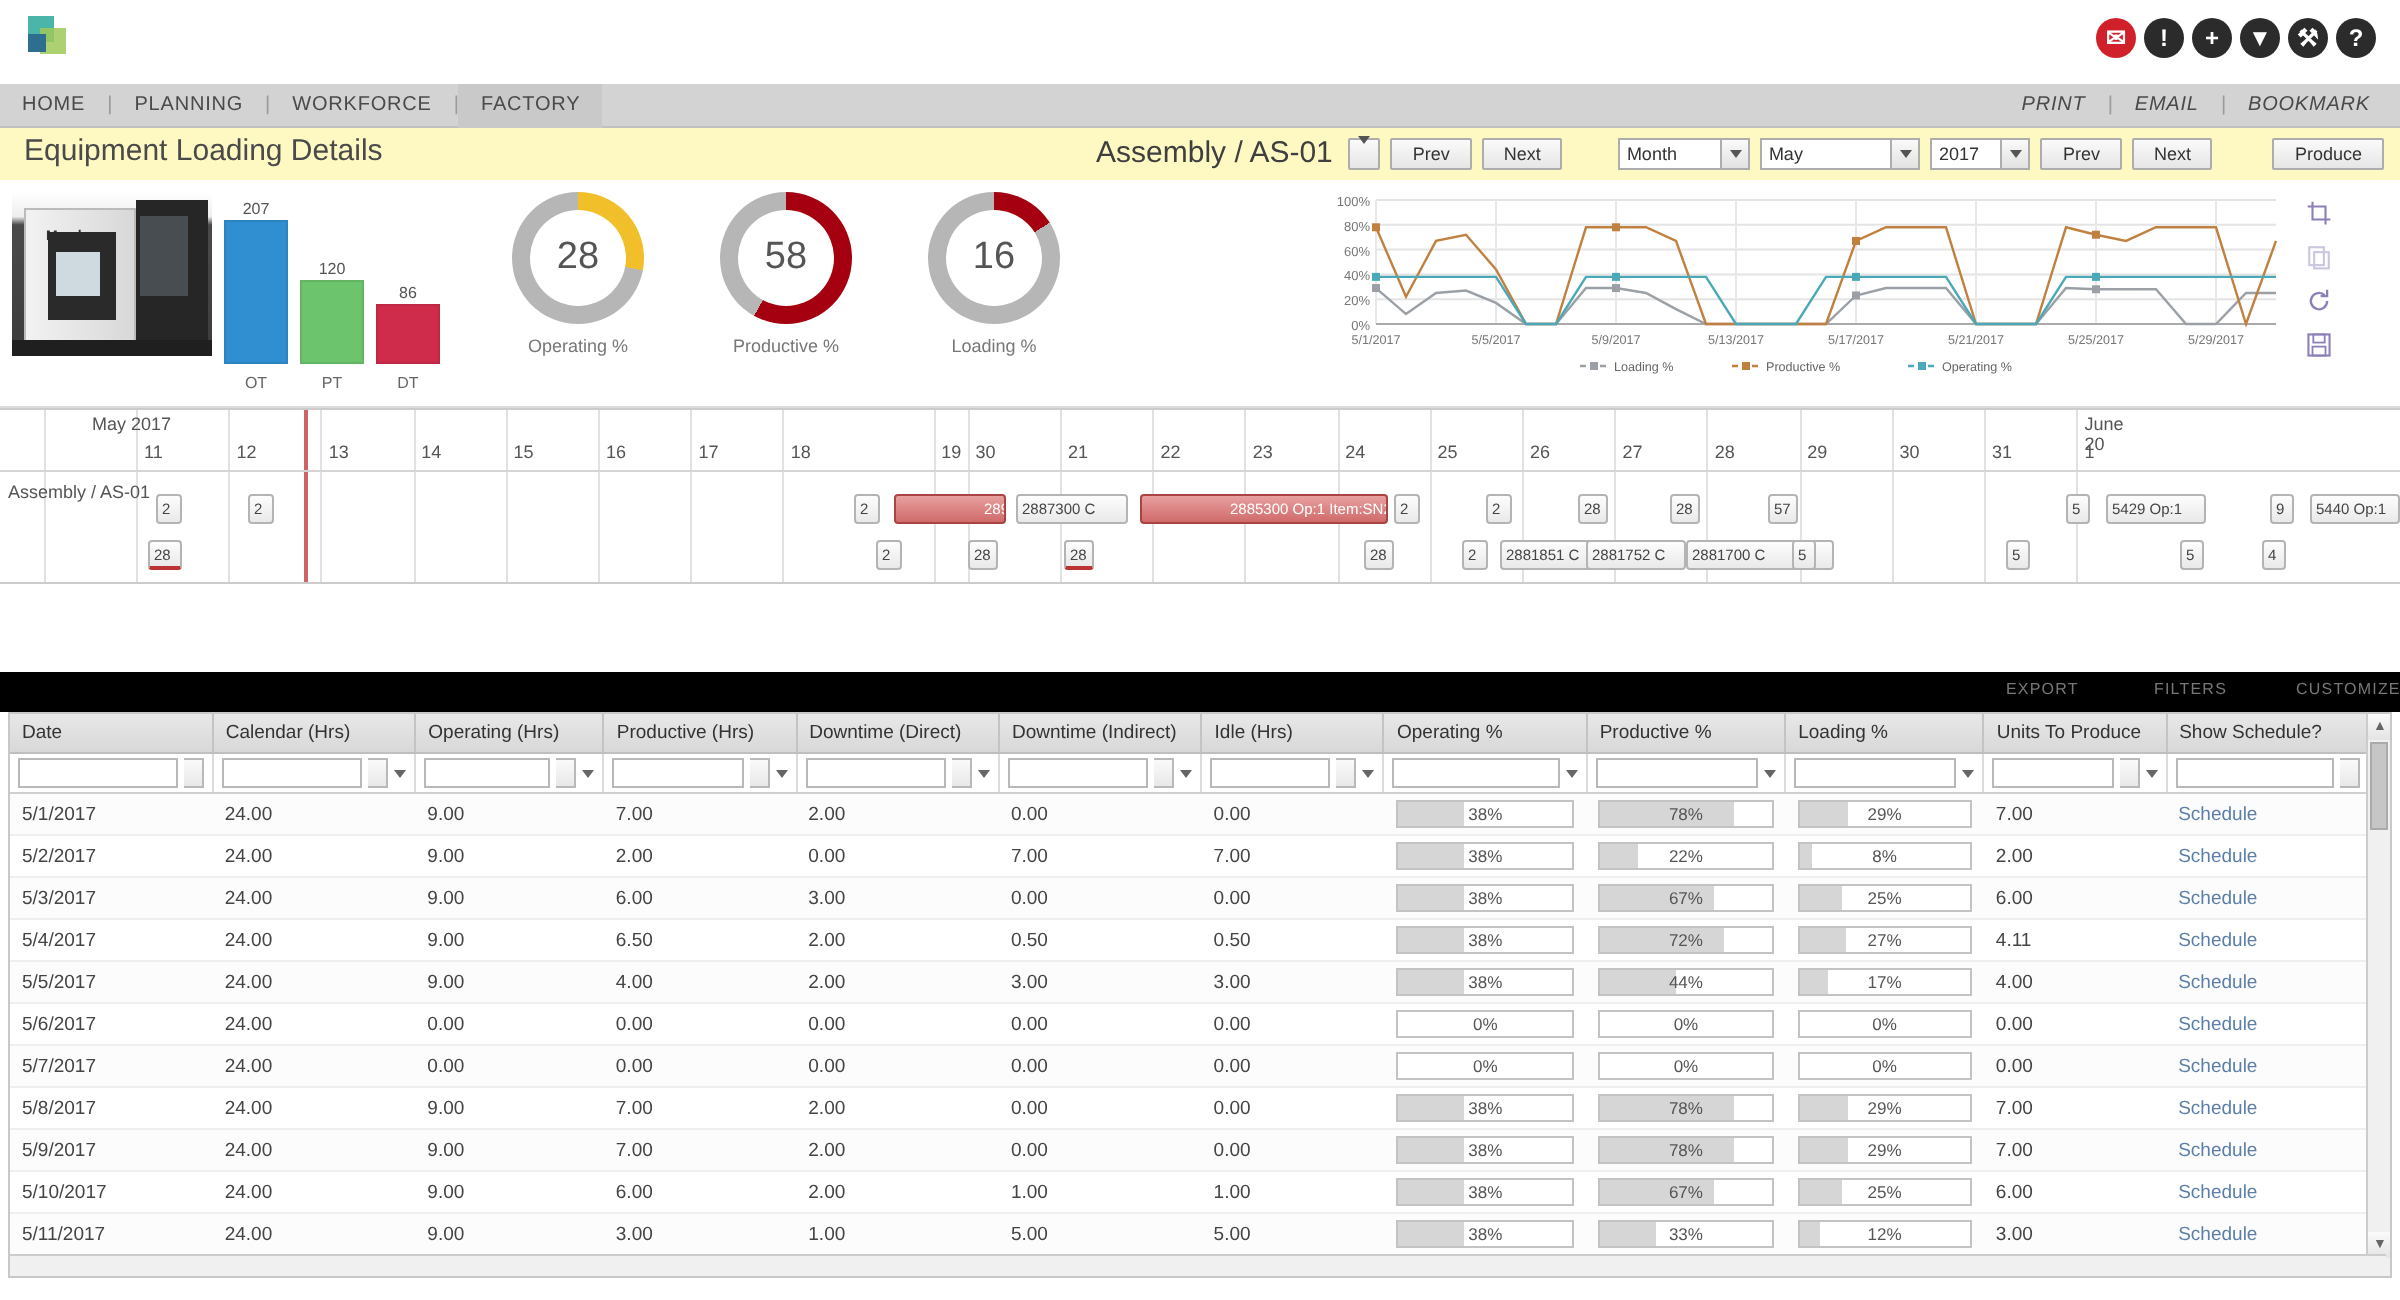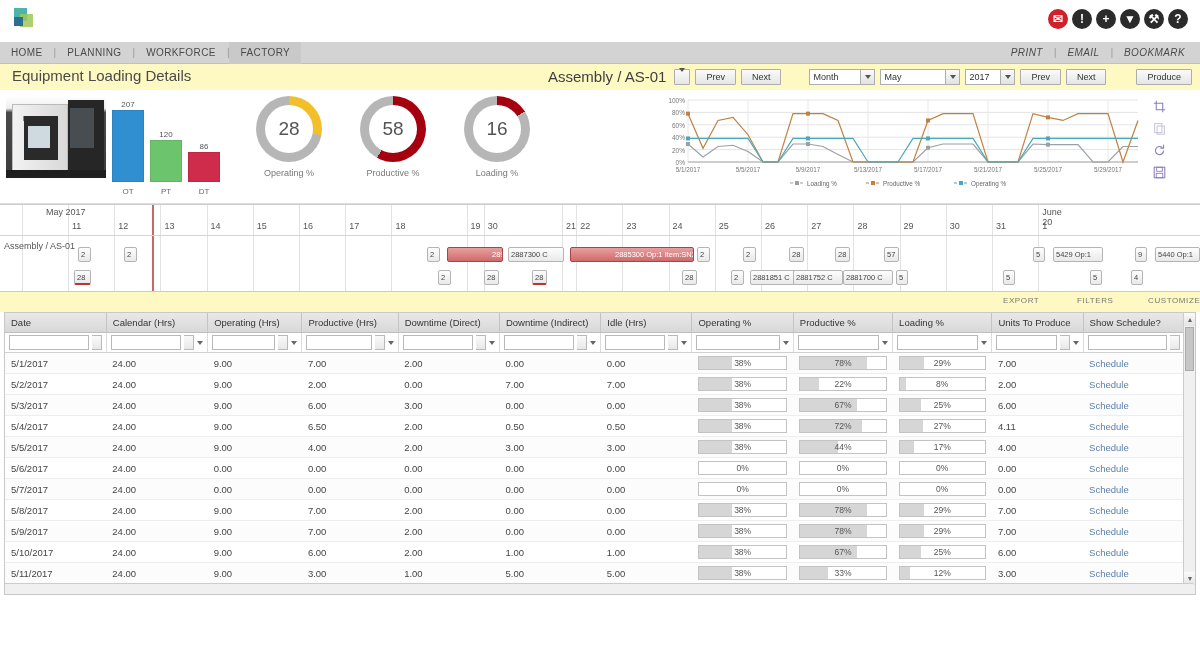--- a/index.html
+++ b/index.html
@@ -81,21 +81,21 @@
   .g-daynum { position:absolute; top:16px; left:3px; font-size:9px; color:#555; }
   .g-hdrline { position:absolute; left:0; top:30px; width:1200px; border-top:1px solid #d5d5d5; }
   .g-month { position:absolute; left:46px; top:2px; font-size:9px; color:#555; }
   .g-today { position:absolute; top:0; height:88px; border-left:2px solid #c66; }
   .task { position:absolute; height:15px; border:1px solid #b4b4b4; border-radius:2px;
           background:linear-gradient(#fdfdfd,#e9e9e9); font-size:7.5px; color:#444;
           line-height:13px; padding:0 2px; overflow:hidden; white-space:nowrap; }
   .task.red2 { background:linear-gradient(#e8a0a0,#d06a6a); border-color:#a44; color:#fff;padding-left:44px; }
   .task.redline { border-bottom:2px solid #b33; }
   
-  .tlinks { height:20px; position:relative; background:#fef9c3; }
+  .tlinks { height:20px; position:relative; background:#000000;margin-top:44px; }
   .tlink { position:absolute; top:4px; font-size:8px; color:#777; letter-spacing:.6px; }
   
   .gridwrap { position:relative; border:1px solid #c8c8c8; margin:0 4px; height:283px; overflow:hidden; background:#fff;}
   table { border-collapse:collapse; width:1180px; table-layout:fixed; }
   th { background:linear-gradient(#e8e8e8,#d8d8d8); border-right:1px solid #c4c4c4;
        border-bottom:1px solid #bfbfbf; font-size:9.5px; font-weight:normal; color:#333;
        text-align:left; padding:4px 6px; height:19px; }
   .filterrow td { border-right:1px solid #dcdcdc; border-bottom:1px solid #d0d0d0;
                   padding:2px 4px; background:#fff; }
   .fwrap { display:flex; align-items:center; gap:3px; }
@@ -348,21 +348,21 @@
       </div>
       <div class="g-col" style="left: 391.4px;">
         <div class="g-daynum">18</div>
       </div>
       <div class="g-col" style="left: 437.6px; margin-left: 29px;">
         <div class="g-daynum">19</div>
       </div>
       <div class="g-col" style="left: 483.8px;">
         <div class="g-daynum">30</div>
       </div>
-      <div class="g-col" style="left: 530px; margin-left: 32px;">
+      <div class="g-col" style="left: 530px;">
         <div class="g-daynum">21</div>
       </div>
       <div class="g-col" style="left: 576.2px;">
         <div class="g-daynum">22</div>
       </div>
       <div class="g-col" style="left: 622.4px;">
         <div class="g-daynum">23</div>
       </div>
       <div class="g-col" style="left: 668.6px;">
         <div class="g-daynum">24</div>
@@ -414,21 +414,21 @@
       <div class="task" style="left: 1135px; width: 12px; top: 42px;">9</div>
       <div class="task" style="left: 1155px; width: 45px; top: 42px;">5440 Op:1</div>
       <div class="task redline" style="left: 74px; width: 17px; top: 65px;">28</div>
       <div class="task" style="left: 438px; width: 13px; top: 65px;">2</div>
       <div class="task" style="left: 484px; width: 15px; top: 65px;">28</div>
       <div class="task redline" style="left: 532px; width: 15px; top: 65px;">28</div>
       <div class="task" style="left: 682px; width: 15px; top: 65px;">28</div>
       <div class="task" style="left: 731px; width: 13px; top: 65px;">2</div>
       <div class="task" style="left: 750px; width: 56px; top: 65px;">2881851 C</div>
       <div class="task" style="left: 793px; width: 50px; top: 65px;">2881752 C</div>
-      <div class="task" style="left: 843px; width: 50px; top: 65px;">2881700 C</div>
+      <div class="task" style="left: 843px; width: 74px; top: 65px;">2881700 C</div>
       <div class="task" style="left: 896px; width: 12px; top: 65px;">5</div>
       <div class="task" style="left: 1003px; width: 12px; top: 65px;">5</div>
       <div class="task" style="left: 1090px; width: 12px; top: 65px;">5</div>
       <div class="task" style="left: 1131px; width: 12px; top: 65px;">4</div>
     </div>
 </div>
 
 <div class="tlinks" id="toolbar-links">
     <div class="tlink" style="left: 1003px;">EXPORT</div>
     <div class="tlink" style="left: 1077px;">FILTERS</div>

